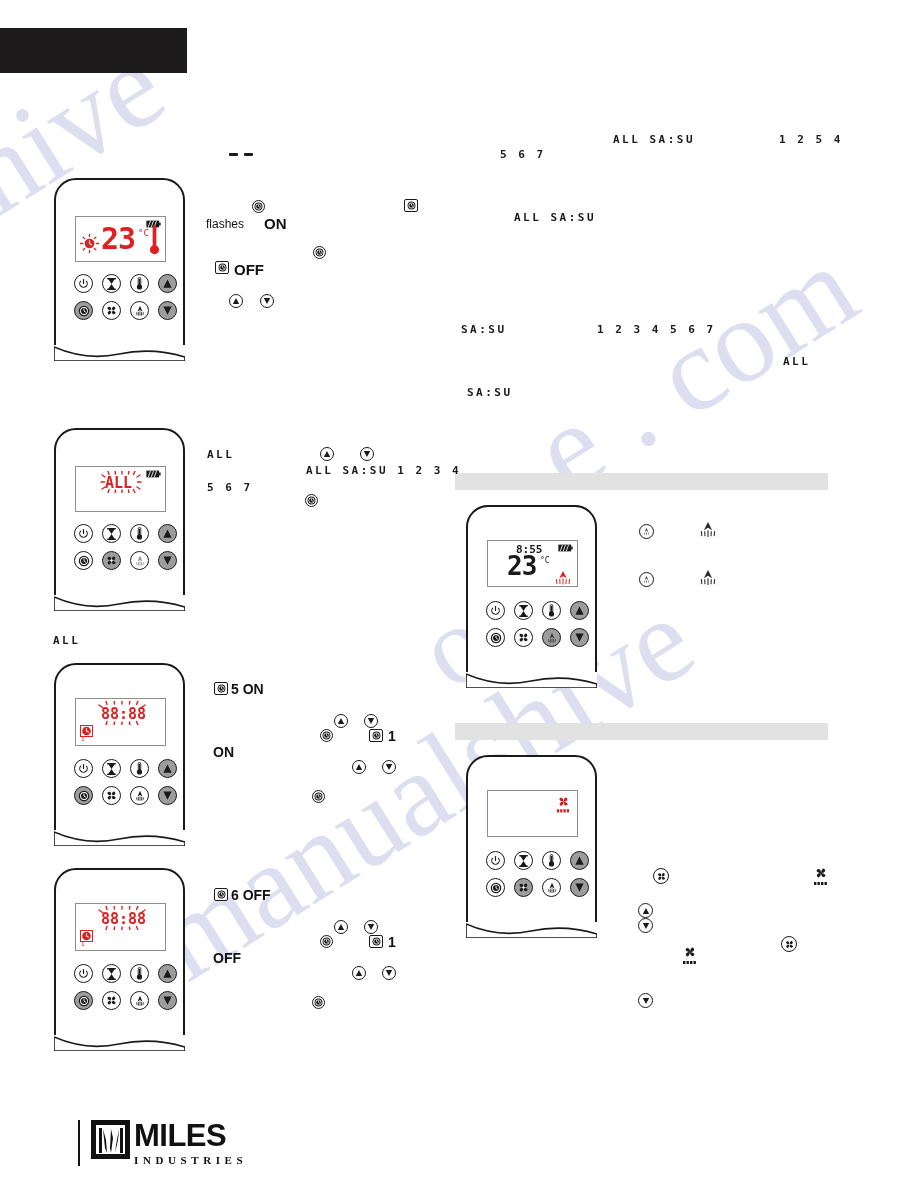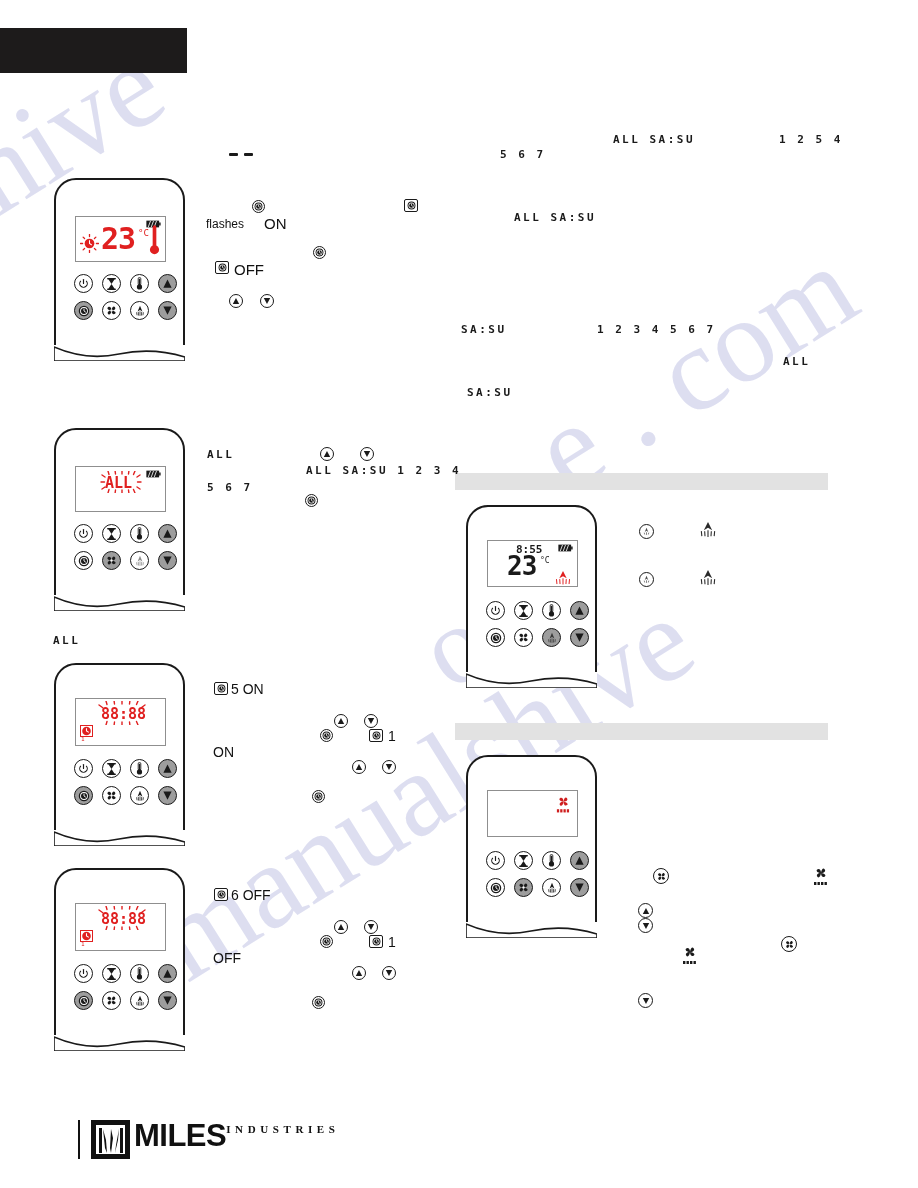--- a/index.html
+++ b/index.html
@@ -60,21 +60,21 @@
     font-weight: 600;
   }
 
   
   .txt {
     position: absolute;
     font-family: "Liberation Sans", sans-serif;
     color: #111;
     white-space: nowrap;
   }
-  .txt-b { font-weight: normal; font-size: 13px; }
+  .txt-b { font-weight: bold; font-size: 13px; }
   .txt-n { font-weight: normal; font-size: 12px; }
 
   
   .dash-pair {
     position: absolute;
     display: flex;
     gap: 6px;
   }
   .dash-pair i {
     display: block;
@@ -150,21 +150,21 @@
     width: 39px; height: 39px;
     background: #111;
     display: flex; align-items: center; justify-content: center;
     margin-right: 4px;
   }
   .logo-mark-inner {
     width: 29px; height: 29px; background: #fff;
     display: flex; align-items: flex-end; justify-content: center;
     position: relative; overflow: hidden;
   }
-  .logo-text-block { display: flex; flex-direction: row; justify-content: center; }
+  .logo-text-block { display: flex; flex-direction: column; justify-content: center; }
   .logo-miles {
     font-family: "Liberation Sans", sans-serif;
     font-weight: bold;
     font-size: 31px;
     letter-spacing: -0.5px;
     line-height: 1;
     color: #111;
   }
   .logo-ind {
     font-family: "Liberation Serif", serif;

